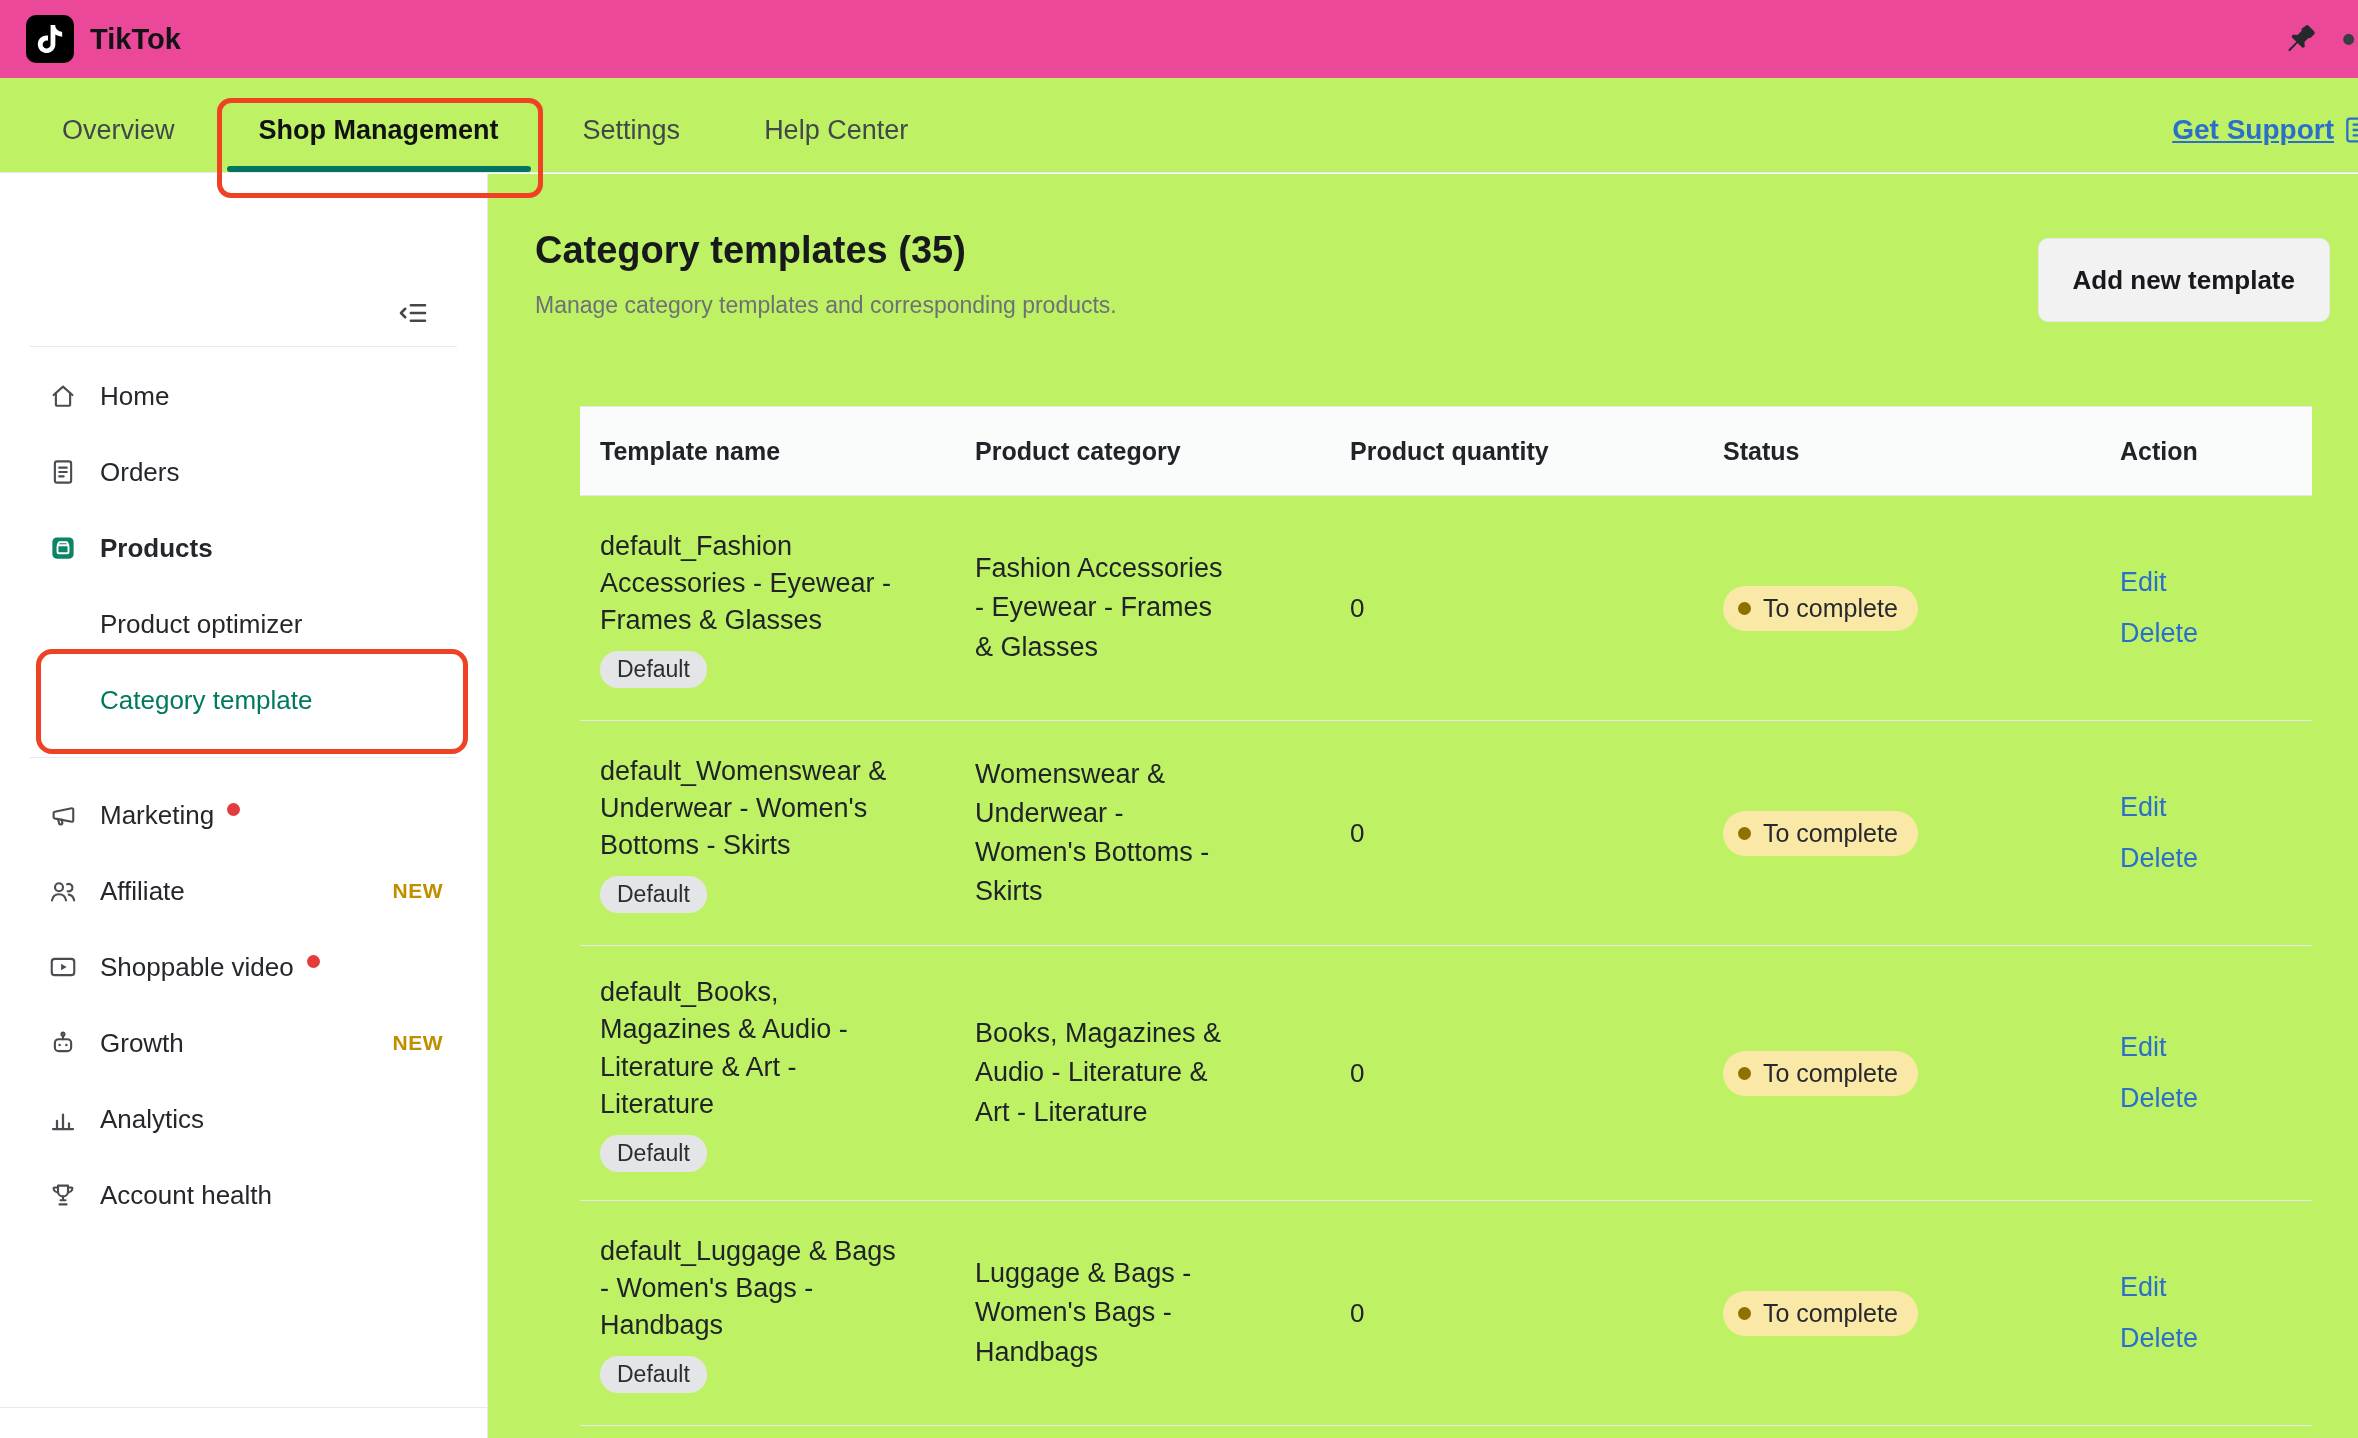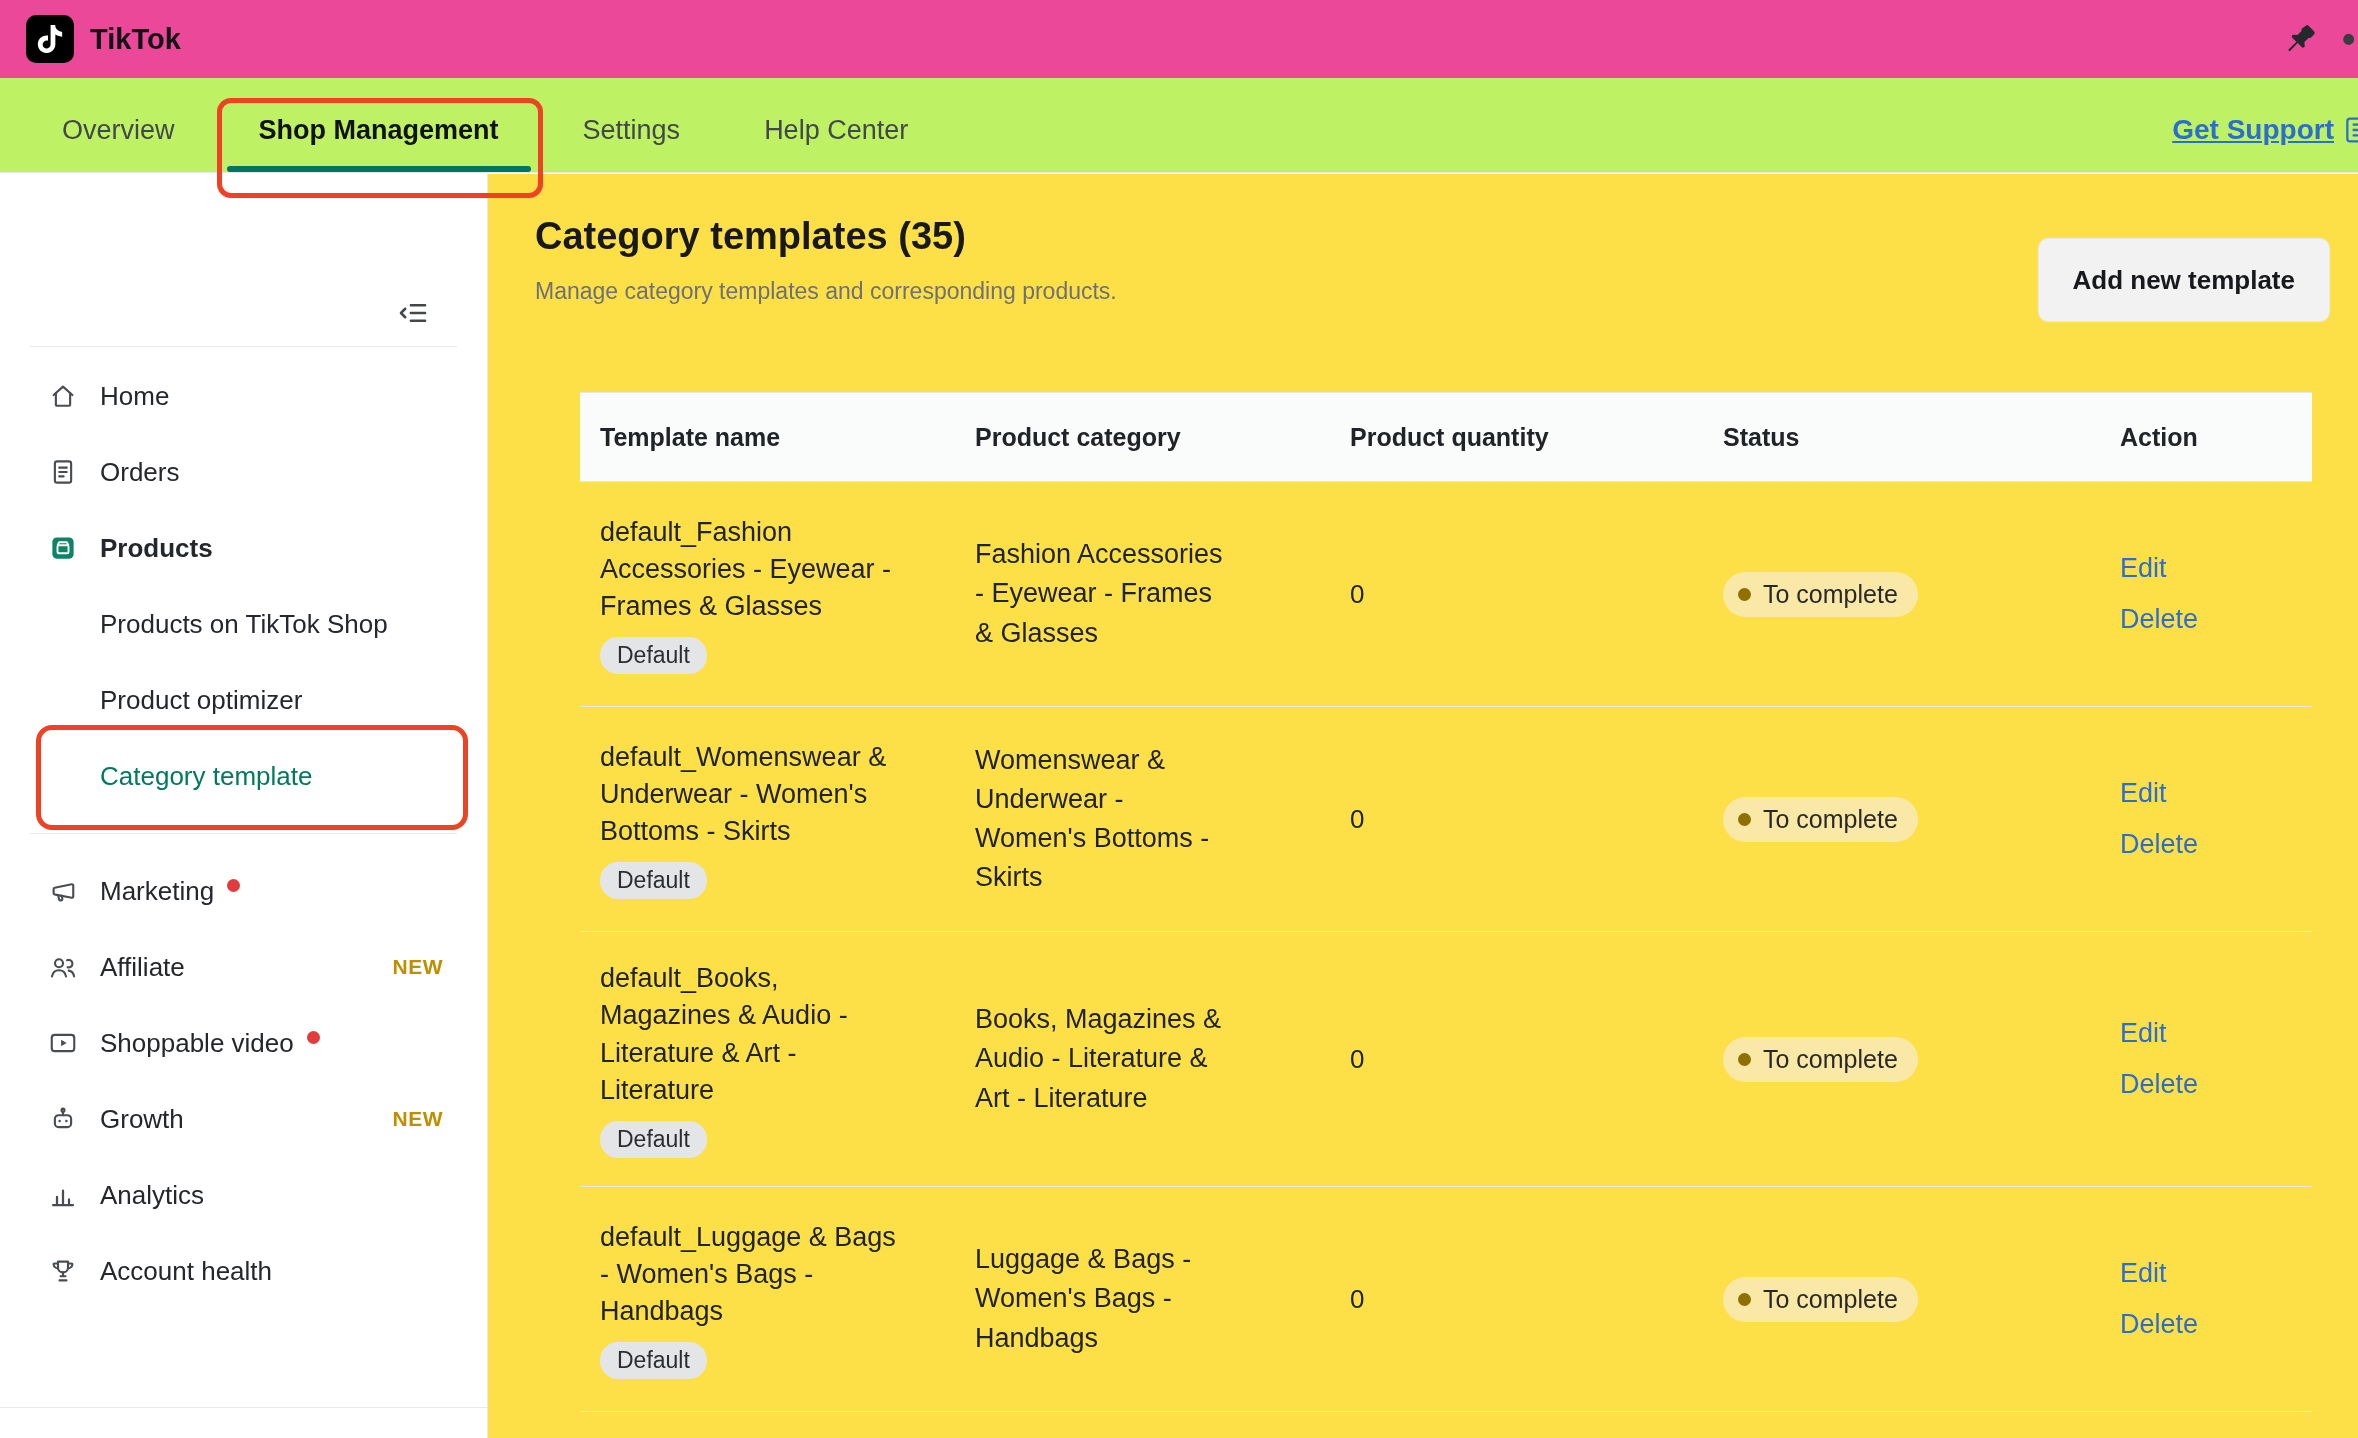--- a/index.html
+++ b/index.html
@@ -61,21 +61,21 @@
   .mid-divider { height:1px; background:#e8e9ea; margin:19px 30px; }
   .red-dot { width:13px; height:13px; border-radius:50%; background:#e23c3c;
     margin-left:13px; margin-top:-12px; flex:none; }
   .new-badge { margin-left:auto; font-size:21px; font-weight:700; color:#bf8f00;
     letter-spacing:.5px; }
   .sidebar-bottom-line { position:absolute; left:0; right:0; bottom:30px;
     height:1px; background:#e8e9ea; }
 
   
   .content { position:absolute; top:174px; left:488px; right:0; bottom:0;
-    padding:40px 28px 0 47px; background:#fde047; }
+    padding:54px 28px 0 47px; background:#bef264; }
   .page-title { font-size:38px; font-weight:700; color:#17191c; line-height:44px; }
   .page-subtitle { margin-top:18px; font-size:23px; color:#6d7175; line-height:31px; }
   .add-btn { position:absolute; top:64px; right:28px; height:84px; padding:0 34px;
     background:#f2f2f3; border:1px solid #e8e9ea; border-radius:10px; font-size:26px;
     font-weight:700; color:#17191c; display:flex; align-items:center; cursor:pointer;
     font-family:"Liberation Sans", sans-serif; }
 
   .table-wrap { margin:85px 18px 0 45px; }
   .t-grid { display:grid; grid-template-columns:375px 375px 373px 397px 1fr; }
   .t-head { background:#fafbfb; border-top:1px solid #e6e7e9;
@@ -169,23 +169,20 @@
         <svg viewBox="0 0 24 24">
             <rect x="3.5" y="3.5" width="17" height="17" rx="3.5" fill="#0c8465"></rect>
             <rect x="7.6" y="9.8" width="8.8" height="6.4" rx="1" fill="none" stroke="#fff" stroke-width="1.5"></rect>
             <path d="M7.6 9.8l1.3-2.4h6.2l1.3 2.4" fill="none" stroke="#fff" stroke-width="1.5" stroke-linejoin="round"></path>
           </svg>
       </span>
       <span class="si-label">Products</span>
     </div>
 
 
-    <div class="side-item side-sub">
-      <span class="si-label">Products on TikTok Shop</span>
-    </div>
 
     <div class="side-item side-sub">
       <span class="si-label">Product optimizer</span>
     </div>
 
     <div class="side-item side-sub selected">
       <span class="si-label">Category template</span>
     </div>
 
     <div class="mid-divider"></div>

